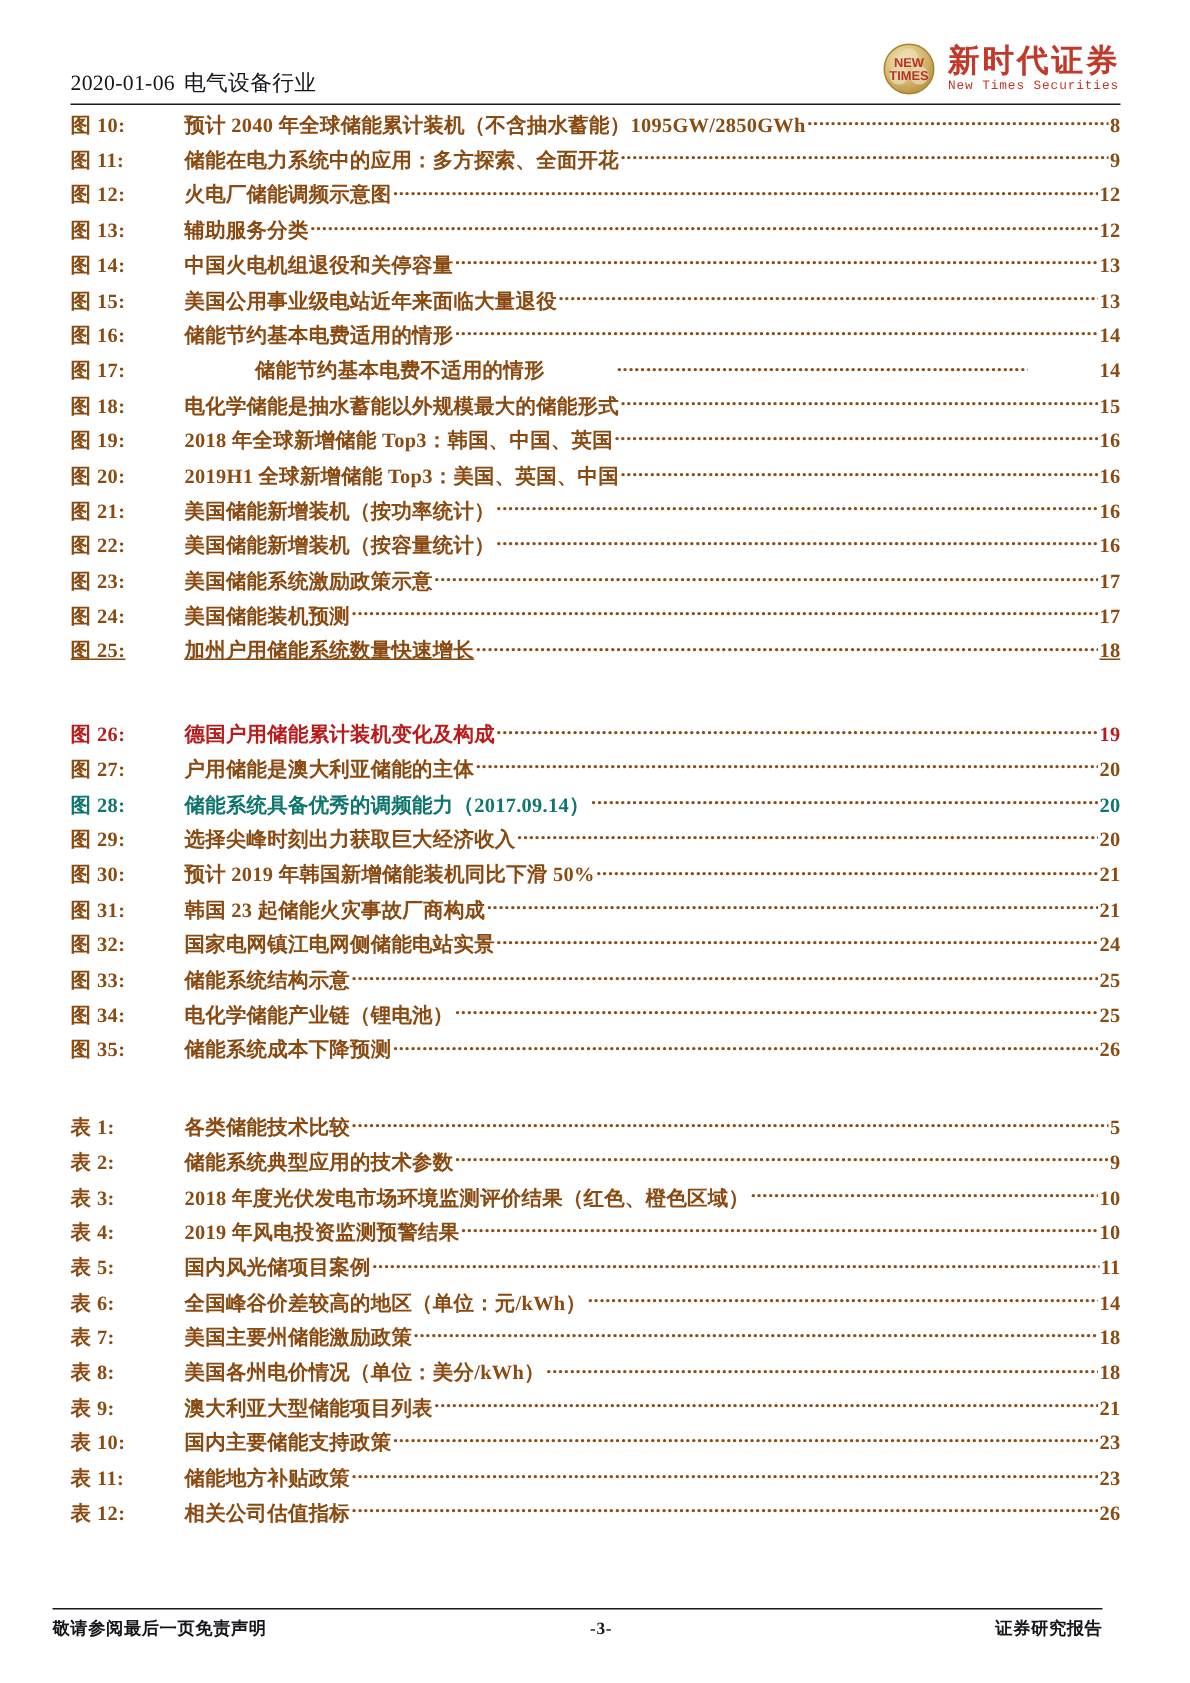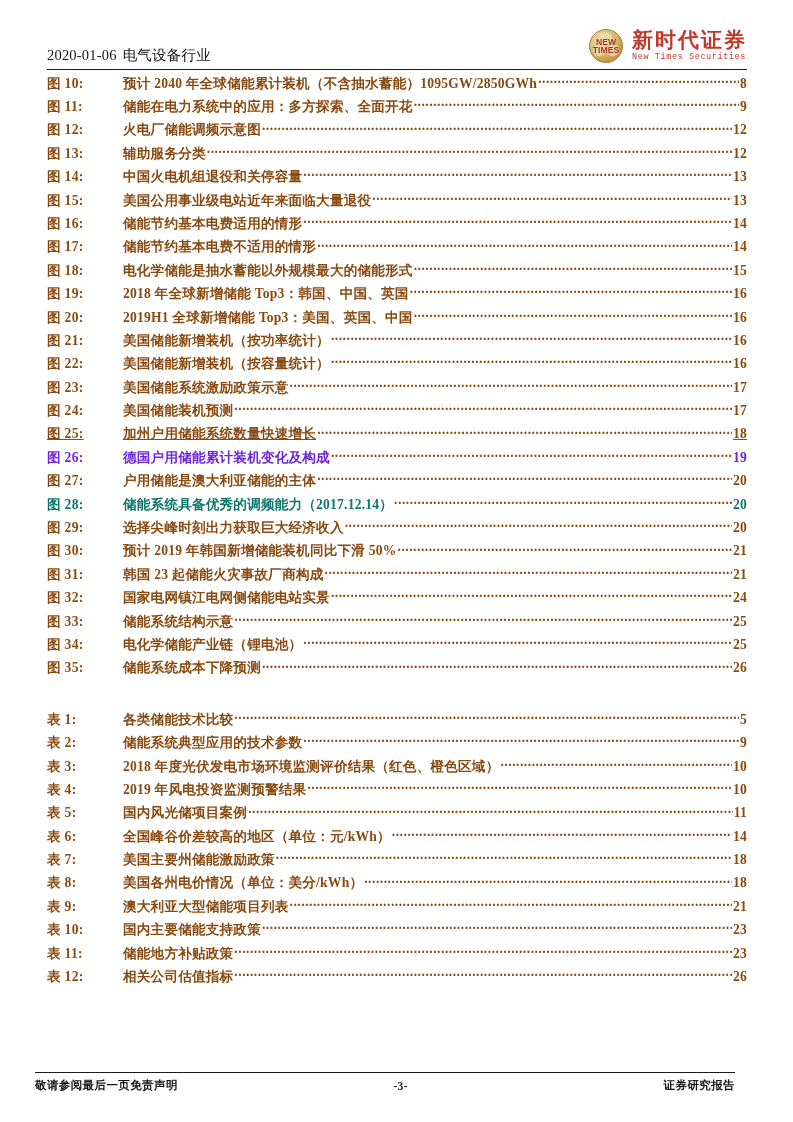--- a/index.html
+++ b/index.html
@@ -230,21 +230,21 @@
           <span class="toc-title">美国公用事业级电站近年来面临大量退役</span>
           <span class="toc-dots"></span>
           <span class="toc-page">13</span>
         </div>
         <div class="toc-row" style="color: rgb(138, 75, 18);">
           <span class="toc-label">图 16:</span>
           <span class="toc-title">储能节约基本电费适用的情形</span>
           <span class="toc-dots"></span>
           <span class="toc-page">14</span>
         </div>
-        <div class="toc-row" style="color: rgb(138, 75, 18);">
+        <div class="toc-row" style="color: rgb(138, 75, 18); gap: 47px;">
           <span class="toc-label">图 17:</span>
           <span class="toc-title">储能节约基本电费不适用的情形</span>
           <span class="toc-dots"></span>
           <span class="toc-page">14</span>
         </div>
         <div class="toc-row" style="color: rgb(138, 75, 18);">
           <span class="toc-label">图 18:</span>
           <span class="toc-title">电化学储能是抽水蓄能以外规模最大的储能形式</span>
           <span class="toc-dots"></span>
           <span class="toc-page">15</span>
@@ -284,35 +284,35 @@
           <span class="toc-title">美国储能装机预测</span>
           <span class="toc-dots"></span>
           <span class="toc-page">17</span>
         </div>
         <div class="toc-row" style="color: rgb(138, 75, 18); text-decoration: underline;">
           <span class="toc-label">图 25:</span>
           <span class="toc-title">加州户用储能系统数量快速增长</span>
           <span class="toc-dots"></span>
           <span class="toc-page">18</span>
         </div>
-        <div class="toc-row" style="color: #6d28d9;">
+        <div class="toc-row" style="color: #b91c1c; margin-top: 32px;">
           <span class="toc-label">图 26:</span>
           <span class="toc-title">德国户用储能累计装机变化及构成</span>
           <span class="toc-dots"></span>
           <span class="toc-page">19</span>
         </div>
         <div class="toc-row" style="color: rgb(138, 75, 18);">
           <span class="toc-label">图 27:</span>
           <span class="toc-title">户用储能是澳大利亚储能的主体</span>
           <span class="toc-dots"></span>
           <span class="toc-page">20</span>
         </div>
         <div class="toc-row" style="color: #0f766e;">
           <span class="toc-label">图 28:</span>
-          <span class="toc-title">储能系统具备优秀的调频能力（2017.12.14）</span>
+          <span class="toc-title">储能系统具备优秀的调频能力（2017.09.14）</span>
           <span class="toc-dots"></span>
           <span class="toc-page">20</span>
         </div>
         <div class="toc-row" style="color: rgb(138, 75, 18);">
           <span class="toc-label">图 29:</span>
           <span class="toc-title">选择尖峰时刻出力获取巨大经济收入</span>
           <span class="toc-dots"></span>
           <span class="toc-page">20</span>
         </div>
         <div class="toc-row" style="color: rgb(138, 75, 18);">

